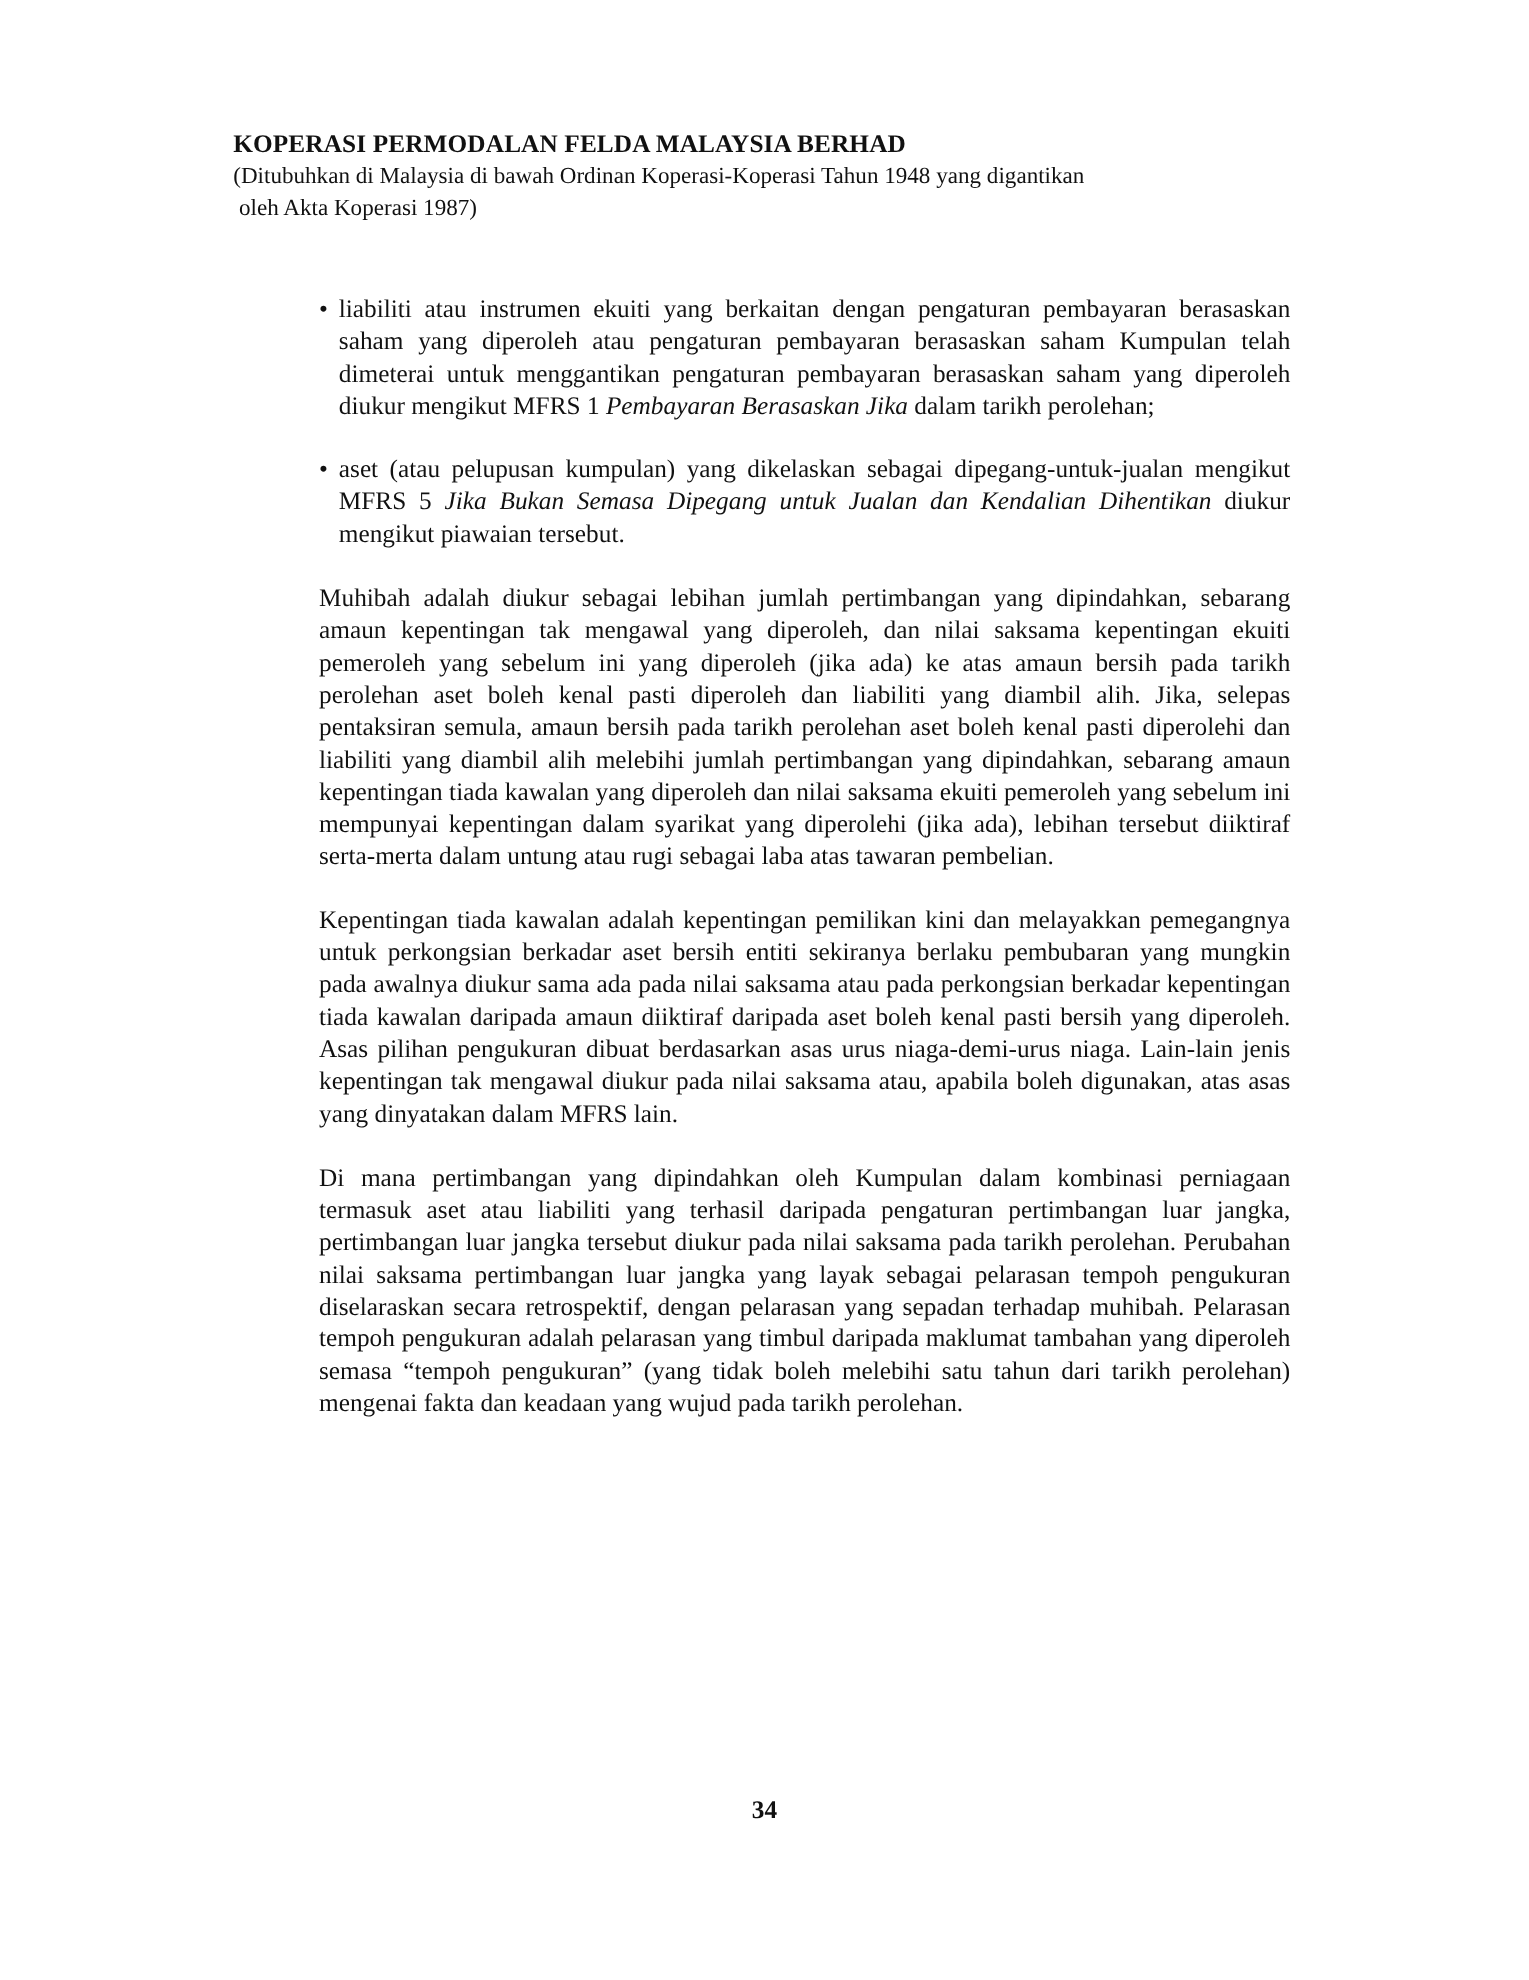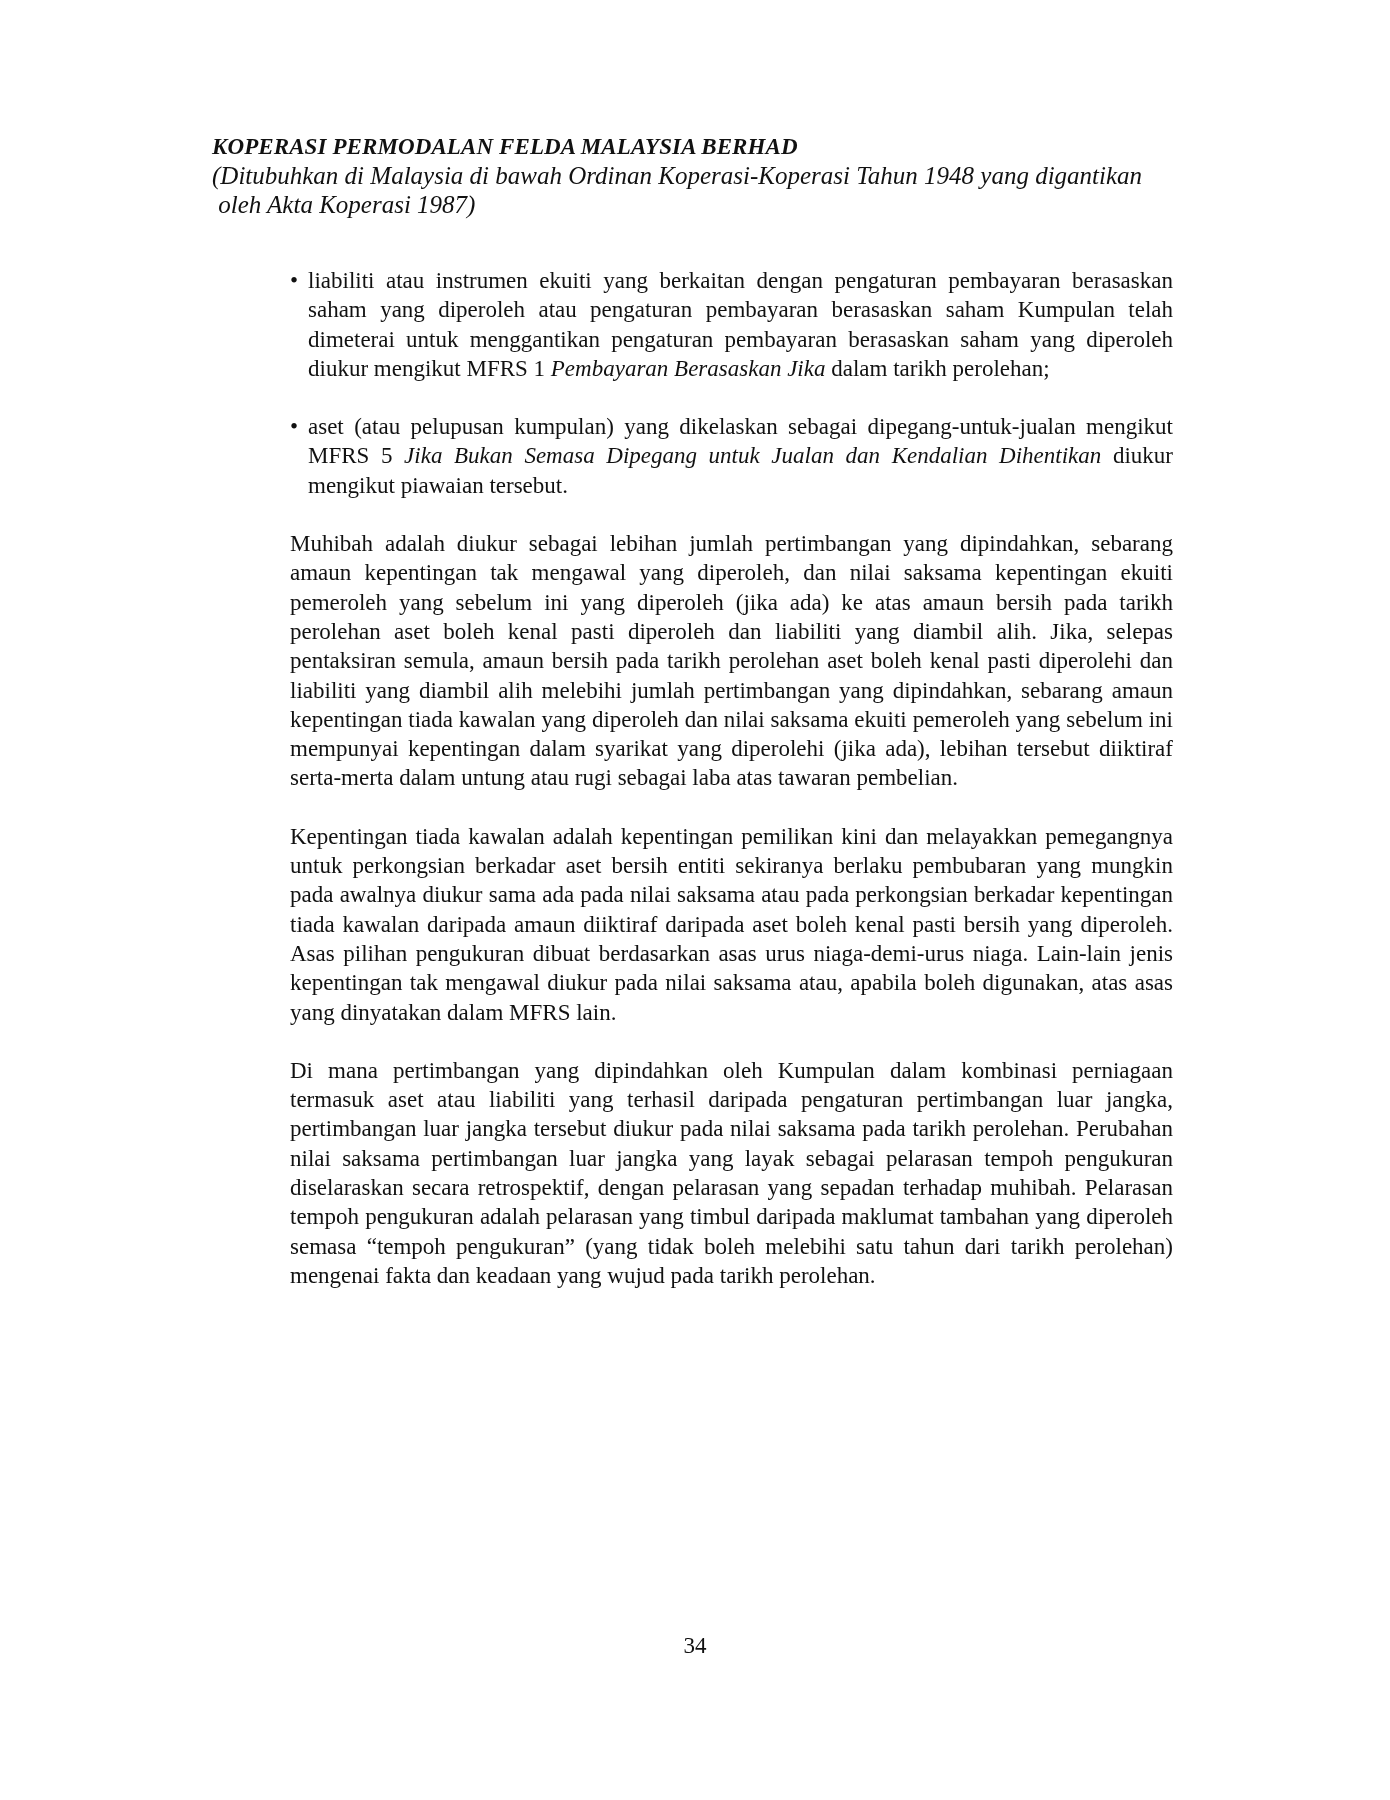--- a/index.html
+++ b/index.html
@@ -11,33 +11,32 @@
       width: 1390px;
       height: 1800px;
       position: relative;
       overflow: hidden;
       font-family: "Liberation Serif", "DejaVu Serif", serif;
       color: #111111;
     }
     .page-header {
       position: absolute;
       left: 212px;
-      top: 132px;
+      top: 116px;
       width: 960px;
-      font-style: italic;
     }
     .org-title {
       font-weight: bold;
       font-size: 23px;
       line-height: 29px;
       margin: 0;
       letter-spacing: 0.1px;
     }
     .org-subtitle {
-      font-size: 25px;
+      font-size: 21px;
       line-height: 29px;
       margin: 0;
       width: 960px;
     }
     .content {
       position: absolute;
       left: 290px;
       top: 266px;
       width: 883px;
       font-size: 23px;
@@ -65,20 +64,21 @@
       margin: 0 0 29px 0;
     }
     em { font-style: italic; }
     .page-number {
       position: absolute;
       top: 1633px;
       left: 0;
       width: 1390px;
       text-align: center;
       font-size: 23px;
+      font-weight: bold;
     }
   </style>
 </head>
 <body>
 
 <div class="page-header">
   <p class="org-title">KOPERASI PERMODALAN FELDA MALAYSIA BERHAD</p>
   <p class="org-subtitle">
     <span>(Ditubuhkan di Malaysia di bawah Ordinan Koperasi-Koperasi Tahun 1948 yang digantikan</span><br>
     <span>&nbsp;<span>oleh Akta Koperasi 1987)</span></span>

